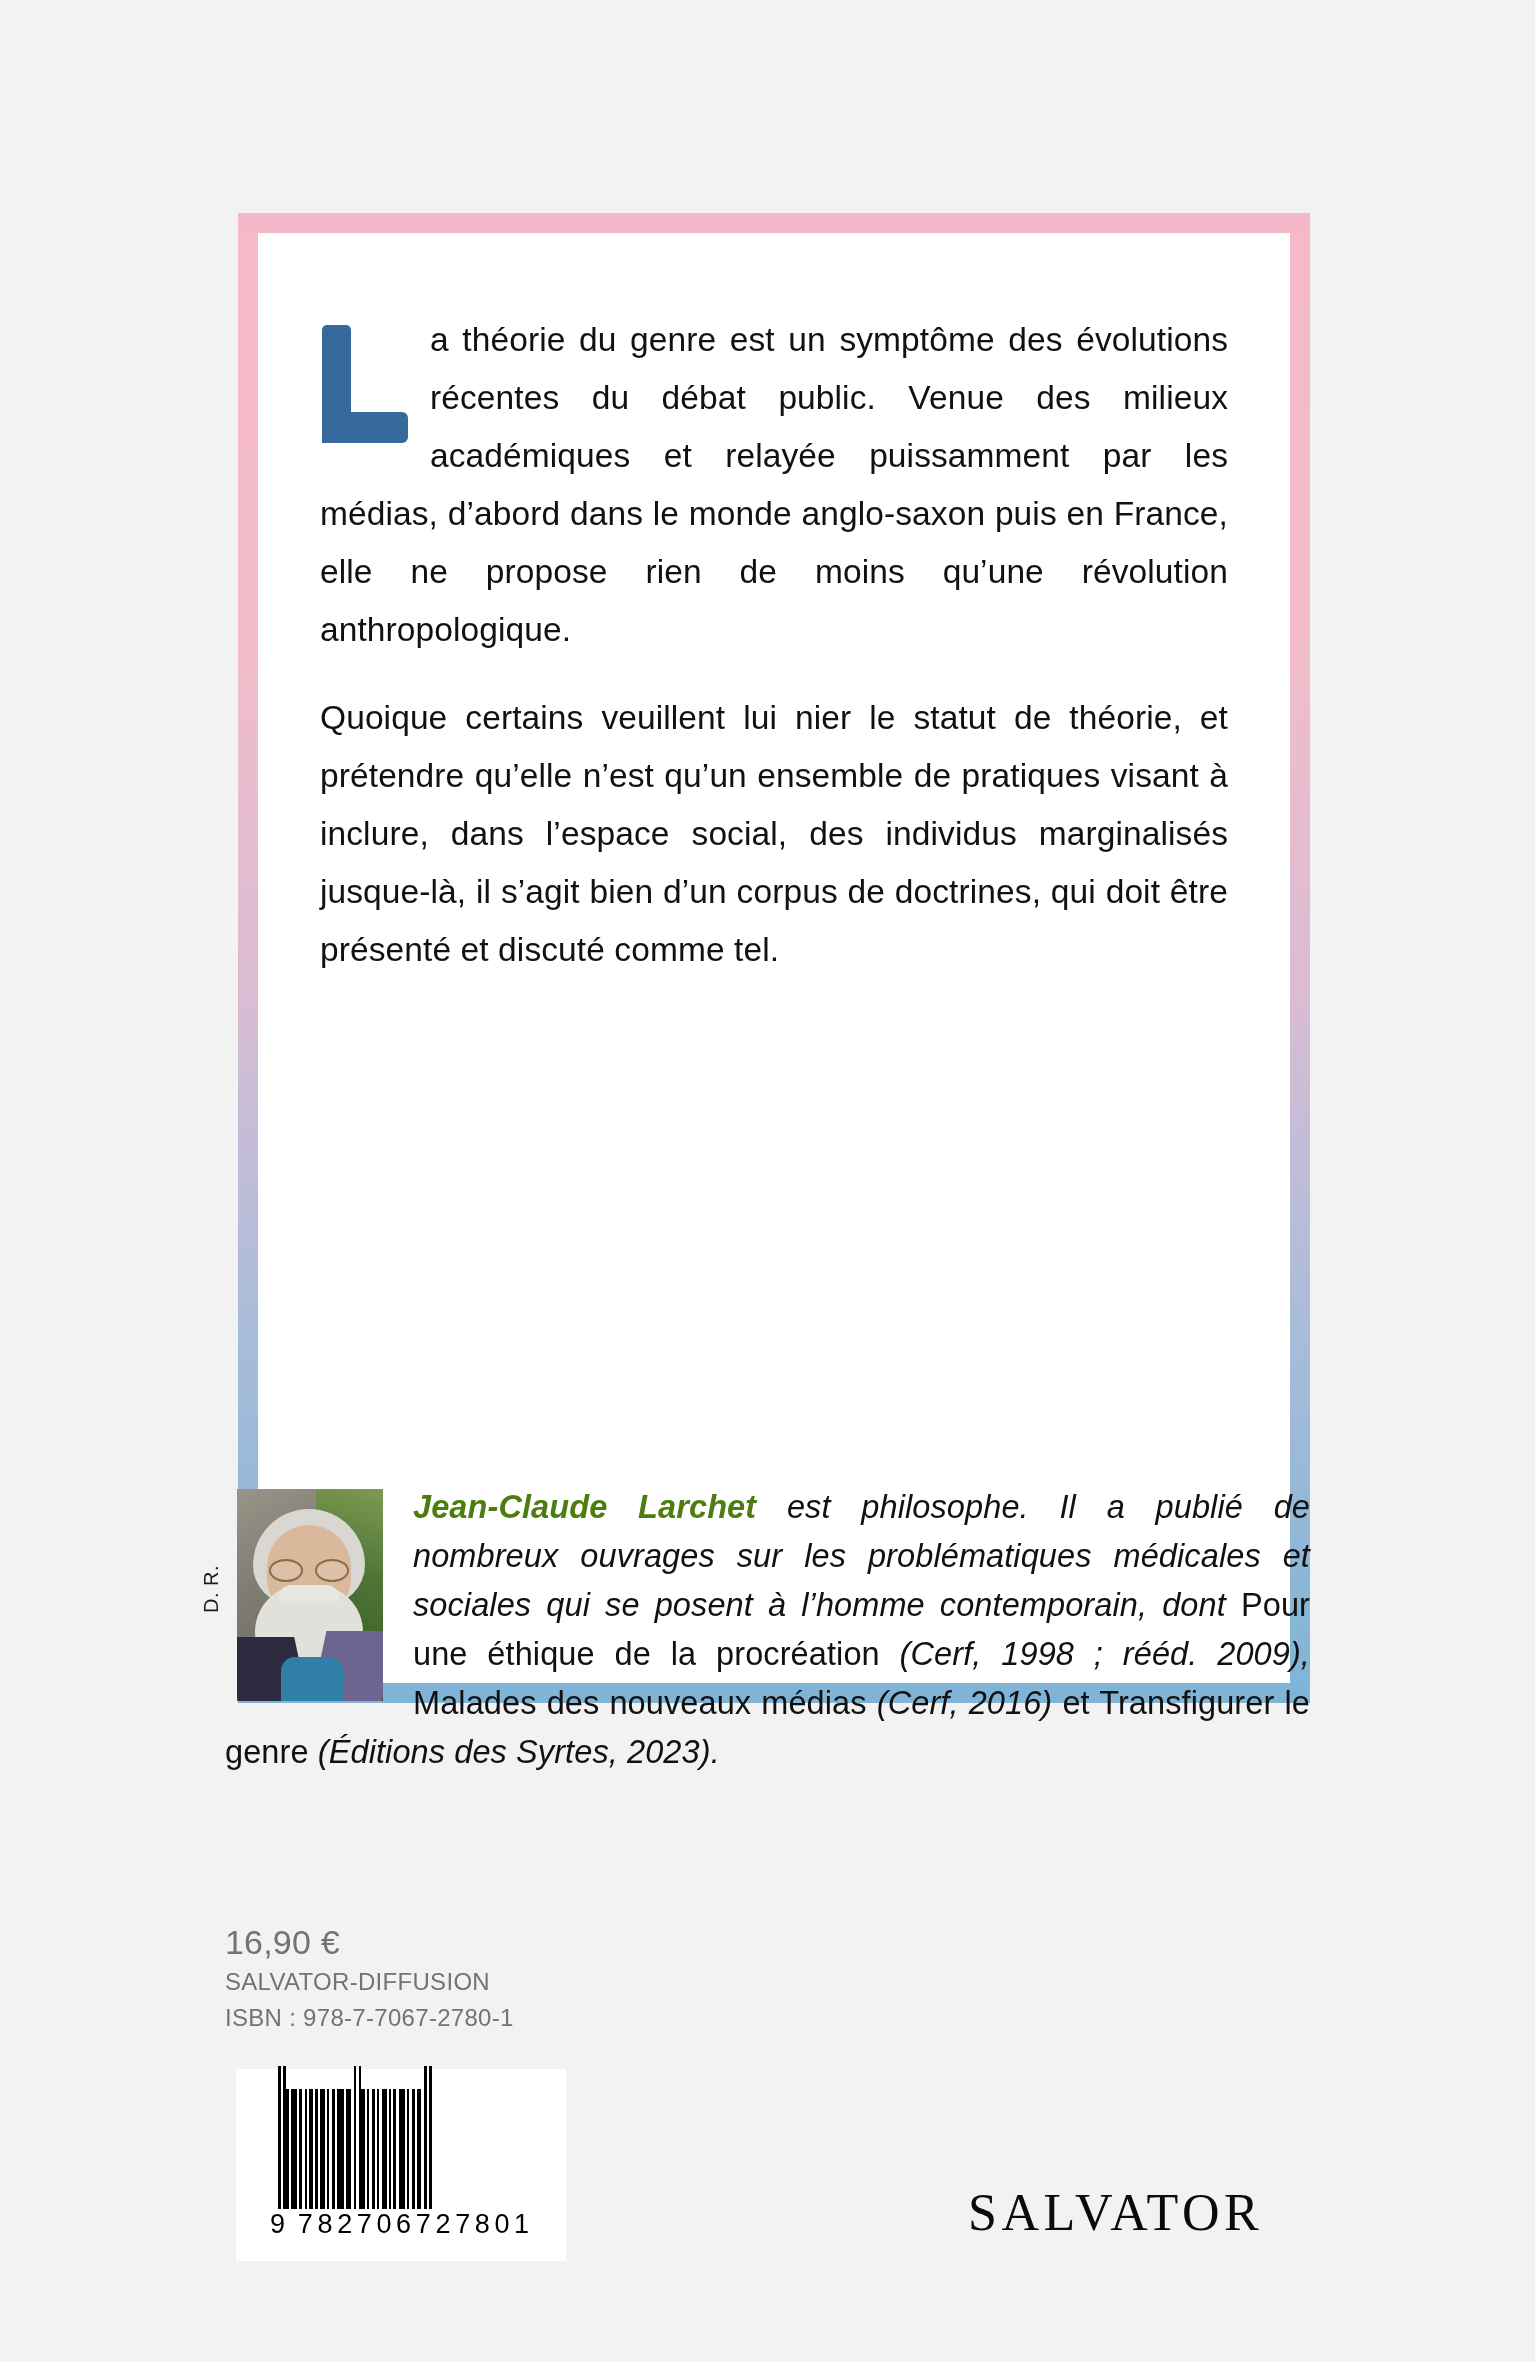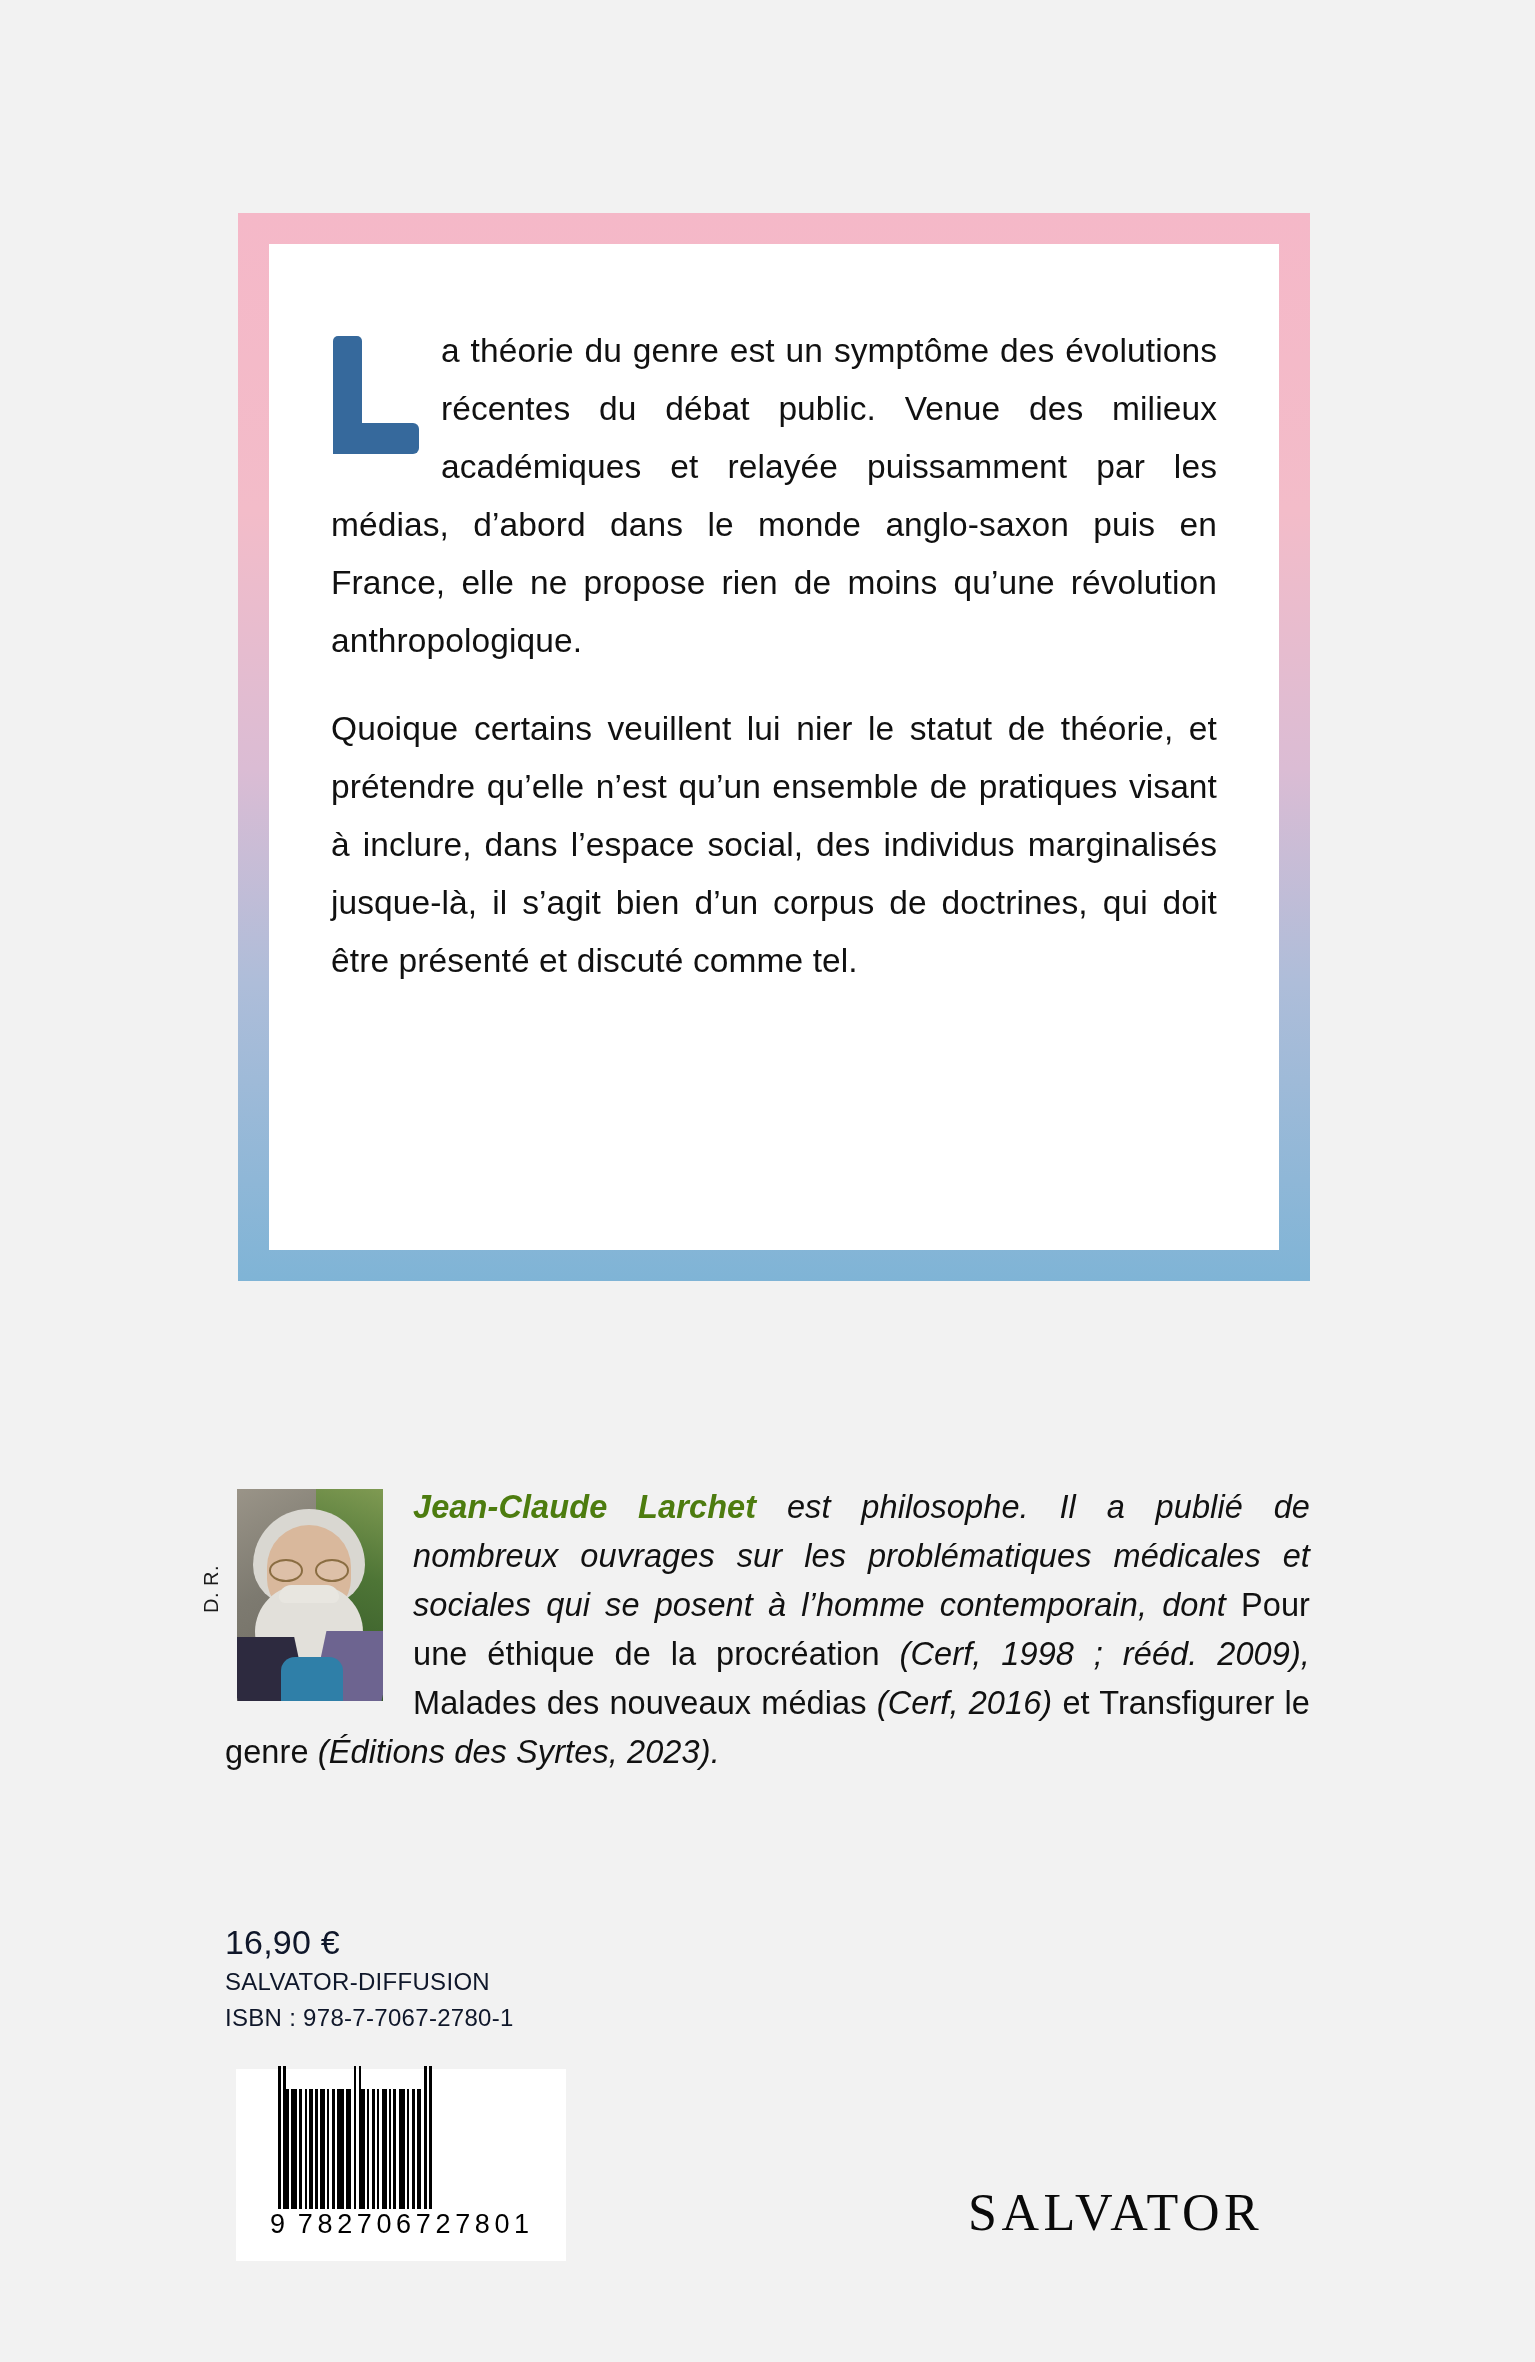--- a/index.html
+++ b/index.html
@@ -15,24 +15,24 @@
     overflow: hidden;
     -webkit-font-smoothing: antialiased;
   }
 
   
   #blurb-box {
     position: absolute;
     left: 238px;
     top: 213px;
     width: 1072px;
-    height: 1068px;
+    height: 1490px;
     box-sizing: border-box;
     background: linear-gradient(to bottom, #f5b8c8 0%, #f3bcc9 28%, #dbbcd4 52%, #aebdd9 72%, #7fb4d6 100%);
-    padding: 31px;
+    padding: 20px;
   }
   #blurb-inner {
     width: 100%;
     height: 100%;
     box-sizing: border-box;
     background: #ffffff;
     padding: 78px 62px 40px 62px;
   }
   .blurb-p {
     font-size: 33.5px;
@@ -160,21 +160,21 @@
     font-weight: bold;
     font-style: italic;
   }
   #bio-text .roman { font-style: normal; }
 
   
   #imprint {
     position: absolute;
     left: 225px;
     top: 1920px;
-    color: #0f172a;
+    color: #737373;
   }
   #price {
     font-size: 34px;
     line-height: 44px;
     letter-spacing: 0.2px;
   }
   #publisher, #isbn {
     font-size: 24px;
     line-height: 36px;
     letter-spacing: 0.3px;

